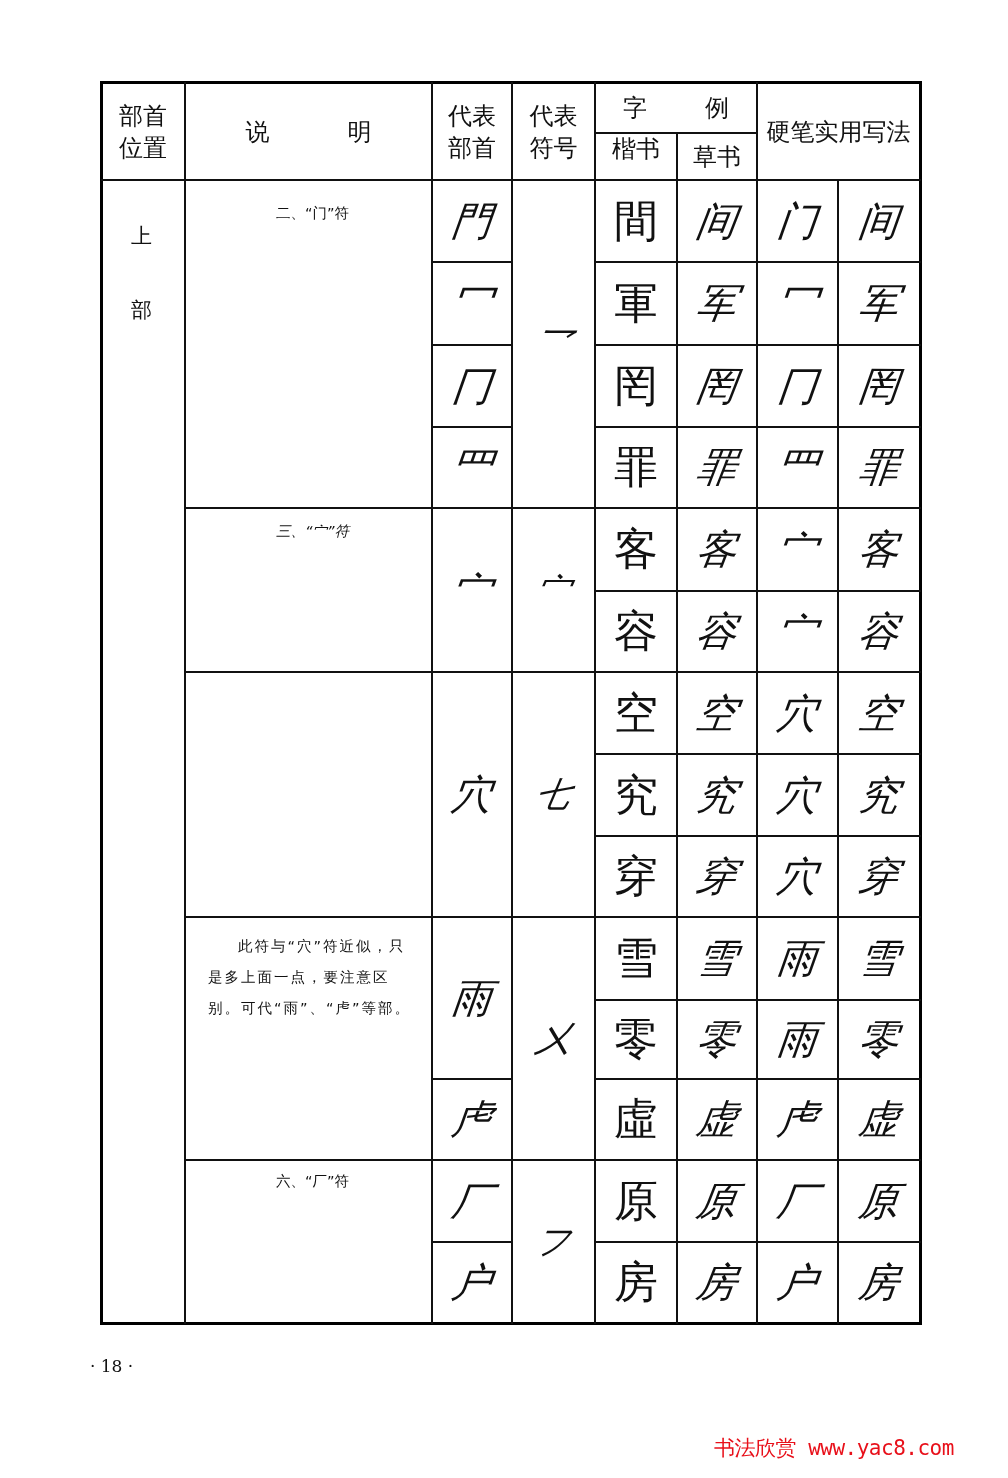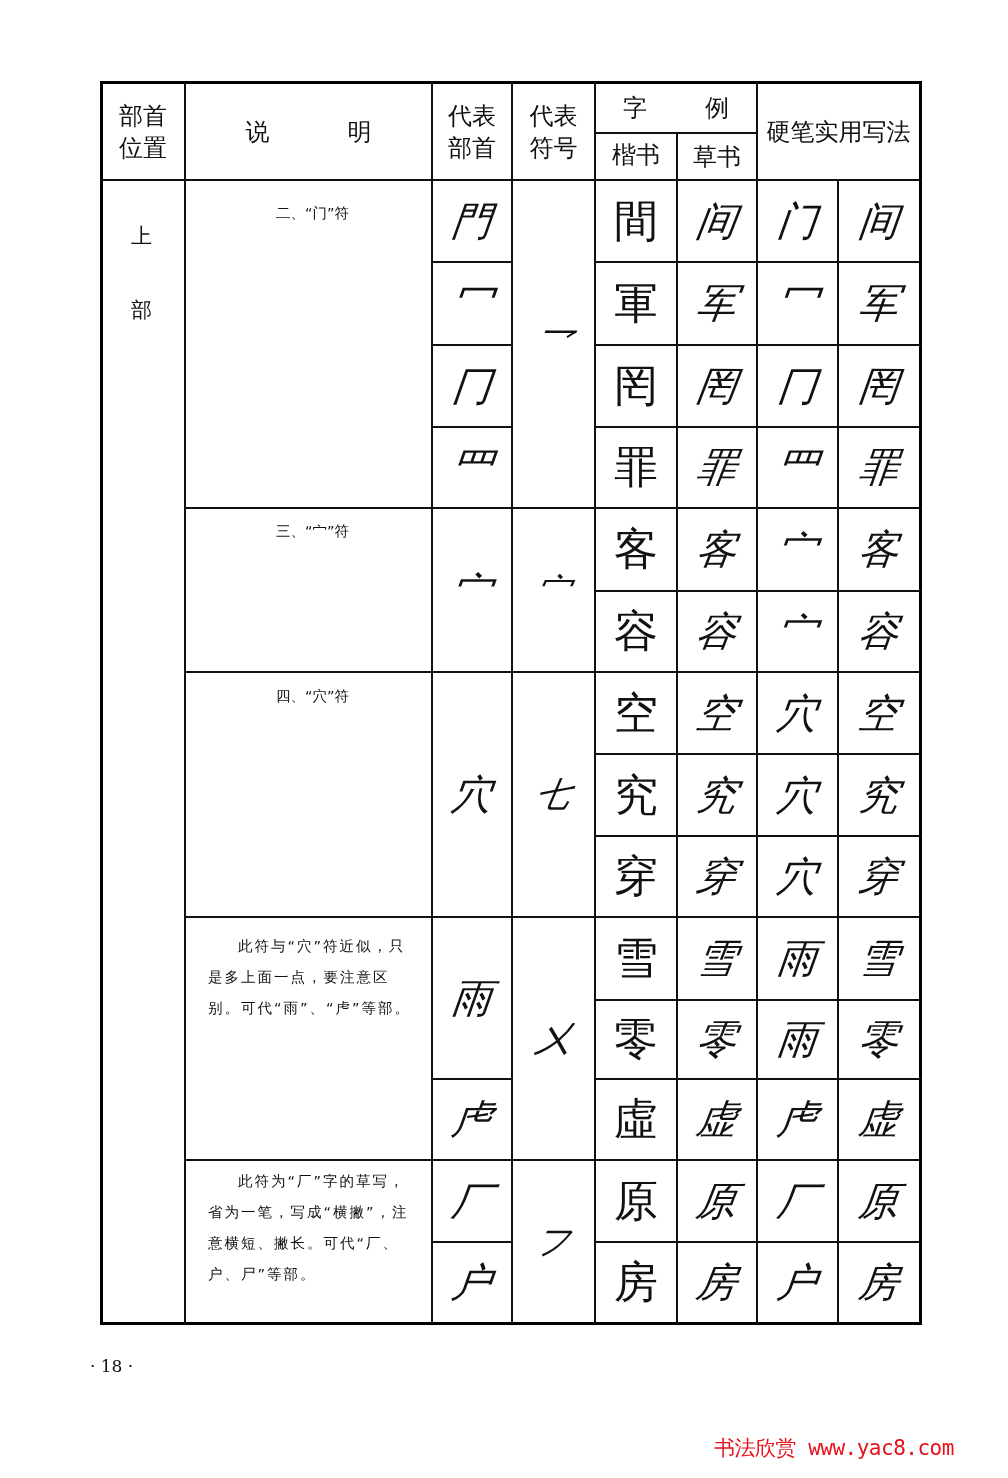--- a/index.html
+++ b/index.html
@@ -79,41 +79,40 @@
   <span>部首</span>
 </div>
 <div class="cell hdr" style="left:513px; top:84px; width:81px; height:95px; flex-direction:column;">
   <span>代表</span>
   <span>符号</span>
 </div>
 <div class="cell hdr" style="left:596px; top:84px; width:160px; height:48px; gap:58px;">
   <span>字</span>
   <span>例</span>
 </div>
-<div class="cell hdr" style="left:596px; top:132px; width:80px; height:45px;">楷书</div>
+<div class="cell hdr" style="left:596px; top:126px; width:80px; height:45px;">楷书</div>
 <div class="cell hdr" style="left:678px; top:134px; width:78px; height:45px;">草书</div>
 <div class="cell hdr" style="left:758px; top:84px; width:161px; height:95px;">硬笔实用写法</div>
 
 <div class="pos" style="left:131px; top:222px;">上</div>
 <div class="pos" style="left:131px; top:296px;">部</div>
 
 <div class="desc" style="left:186px; top:198px; width:245px;">
   <span class="title">二、“门”符</span>
 </div>
-<div class="desc" style="left:186px; top:516px; width:245px;">
+<div class="desc" style="left:186px; top:516px; width:245px;font-style:italic;">
   <span class="title">三、“宀”符</span>
 </div>
 <div class="desc" style="left:186px; top:681px; width:245px;">
-  <span class="title">四、“穴”符</span>
 </div>
 <div class="desc" style="left:186px; top:931px; width:245px;">
   <span class="body">此符与“穴”符近似，只是多上面一点，要注意区别。可代“雨”、“虍”等部。</span>
 </div>
 <div class="desc" style="left:186px; top:1166px; width:245px;">
-  <span class="body">此符为“厂”字的草写，省为一笔，写成“横撇”，注意横短、撇长。可代“厂、户、尸”等部。</span>
+  <span class="title">六、“厂”符</span>
 </div>
 
 <div class="cell glyph-rad" style="left:433px; top:181px; width:78px; height:80px;">門</div>
 <div class="cell glyph-rad" style="left:433px; top:263px; width:78px; height:81px;">冖</div>
 <div class="cell glyph-rad" style="left:433px; top:346px; width:78px; height:80px;">冂</div>
 <div class="cell glyph-rad" style="left:433px; top:428px; width:78px; height:79px;">罒</div>
 <div class="cell glyph-rad" style="left:433px; top:509px; width:78px; height:162px;">宀</div>
 <div class="cell glyph-rad" style="left:433px; top:673px; width:78px; height:243px;">穴</div>
 <div class="cell glyph-rad" style="left:433px; top:918px; width:78px; height:160px;">雨</div>
 <div class="cell glyph-rad" style="left:433px; top:1080px; width:78px; height:79px;">虍</div>

